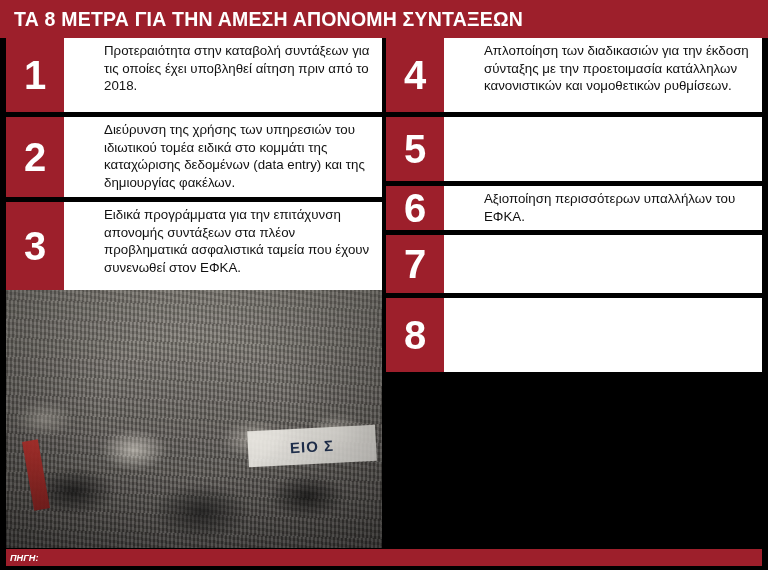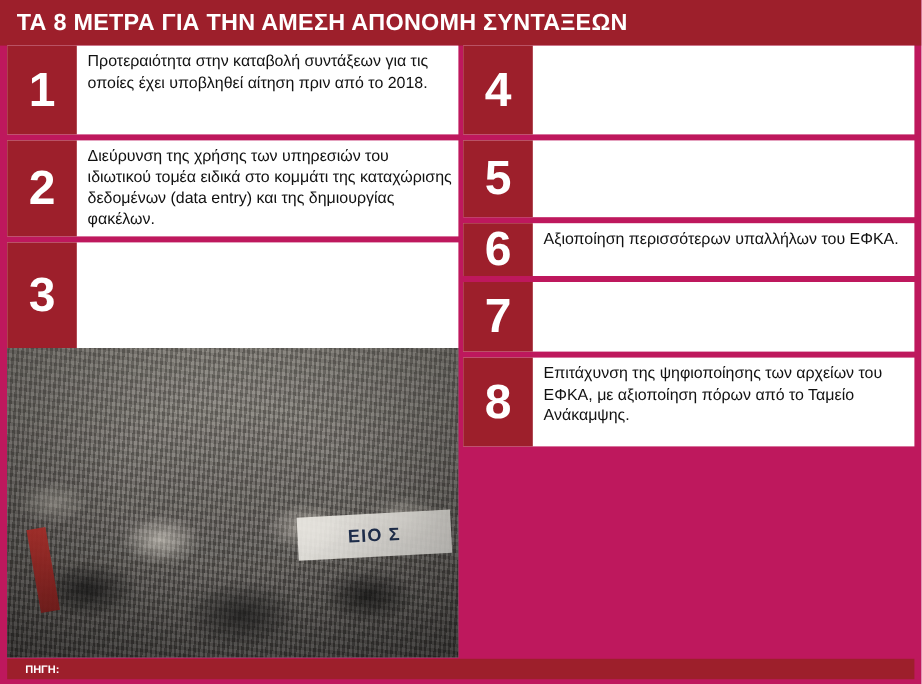--- a/index.html
+++ b/index.html
@@ -7,21 +7,21 @@
     padding: 0;
     background: #ffffff;
   }
   body {
     font-family: "Liberation Sans", sans-serif;
   }
   .page {
     position: relative;
     width: 768px;
     height: 570px;
-    background: #be185d;
+    background: #000000;
     overflow: hidden;
   }
   
   .header {
     position: absolute;
     left: 0;
     top: 0;
     width: 768px;
     height: 38px;
     background: #9d1f2b;
@@ -70,20 +70,21 @@
     font-size: 40px;
     font-weight: bold;
     line-height: 1;
   }
   .measure-text {
     flex: 1;
     padding: 4px 4px 4px 9px;
     font-size: 13.3px;
     line-height: 1.32;
     color: #111111;
+    margin-left: 31px;
   }
   
   .h-74 { height: 74px; }
   .h-64 { height: 64px; }
   .h-58 { height: 58px; }
   .h-44 { height: 44px; }
   .h-80 { height: 80px; }
   .h-88 { height: 88px; }
 
   
@@ -148,24 +149,25 @@
     position: absolute;
     left: 6px;
     bottom: 4px;
     width: 756px;
     height: 17px;
     background: #9d1f2b;
     color: #ffffff;
     font-size: 9.2px;
     display: flex;
     align-items: center;
-    padding-left: 15px;
+    padding-left: 4px;
     box-sizing: border-box;
     white-space: nowrap;
     overflow: hidden;
+    font-style: italic;
   }
   .source b { font-weight: bold; }
 </style>
 </head>
 <body>
 
 <div class="page">
 
   <div class="header">
     <div class="header-title">ΤΑ 8 ΜΕΤΡΑ ΓΙΑ ΤΗΝ ΑΜΕΣΗ ΑΠΟΝΟΜΗ  ΣΥΝΤΑΞΕΩΝ</div>
@@ -180,46 +182,47 @@
         <div class="measure-text">Προτεραιότητα στην καταβολή συντάξεων για τις οποίες έχει υποβληθεί αίτηση πριν από το 2018.</div>
       </div>
 
       <div class="measure h-80">
         <div class="num-box">2</div>
         <div class="measure-text">Διεύρυνση της χρήσης των υπηρεσιών του ιδιωτικού τομέα ειδικά στο κομμάτι της καταχώρισης δεδομένων (data entry) και της δημιουργίας φακέλων.</div>
       </div>
 
       <div class="measure h-88">
         <div class="num-box">3</div>
+        <div class="measure-text">Ειδικά προγράμματα για την επιτάχυνση απονομής συντάξεων στα πλέον προβληματικά ασφαλιστικά ταμεία που έχουν συνενωθεί στον ΕΦΚΑ.</div>
       </div>
 
     </div>
 
     <div class="col col-right">
 
       <div class="measure h-74">
         <div class="num-box">4</div>
+        <div class="measure-text">Απλοποίηση των διαδικασιών για την έκδοση σύνταξης με την προετοιμασία κατάλληλων κανονιστικών και νομοθετικών ρυθμίσεων.</div>
       </div>
 
       <div class="measure h-64">
         <div class="num-box">5</div>
       </div>
 
       <div class="measure h-44">
         <div class="num-box">6</div>
         <div class="measure-text">Αξιοποίηση περισσότερων υπαλλήλων του ΕΦΚΑ.</div>
       </div>
 
       <div class="measure h-58">
         <div class="num-box">7</div>
       </div>
 
       <div class="measure h-74">
         <div class="num-box">8</div>
-        <div class="measure-text">Επιτάχυνση της ψηφιοποίησης των αρχείων του ΕΦΚΑ, με αξιοποίηση πόρων από το Ταμείο Ανάκαμψης.</div>
       </div>
 
     </div>
   </div>
 
   <div class="photo">
     <div class="photo-inner"></div>
     <div class="photo-flag"></div>
     <div class="photo-banner">ΕΙΟ Σ</div>
     <div class="photo-vignette"></div>

